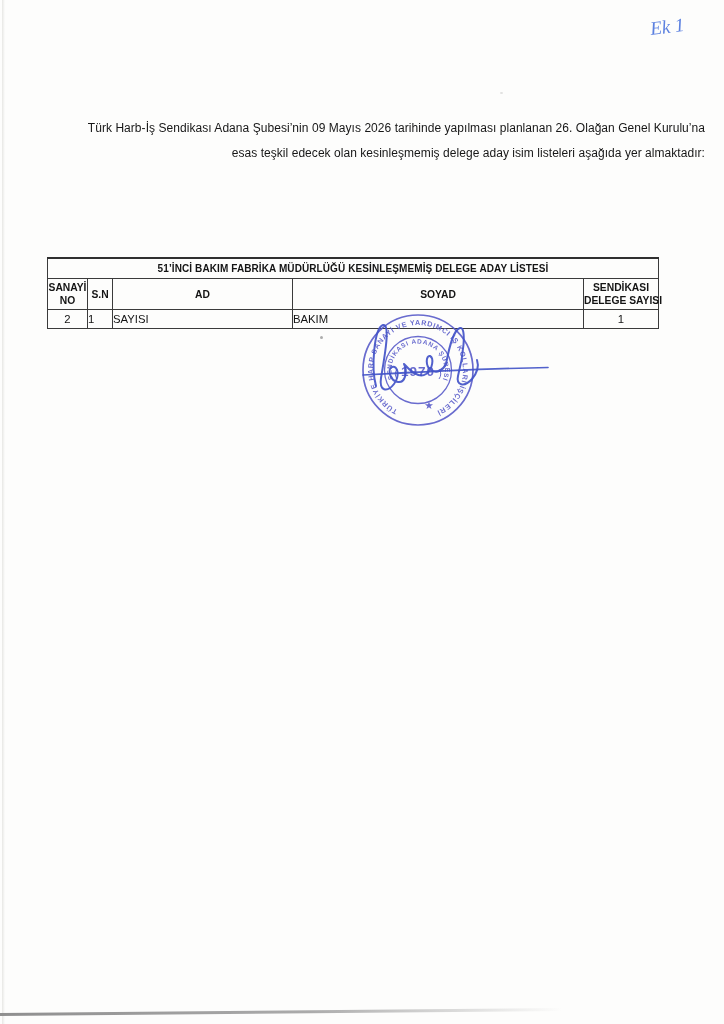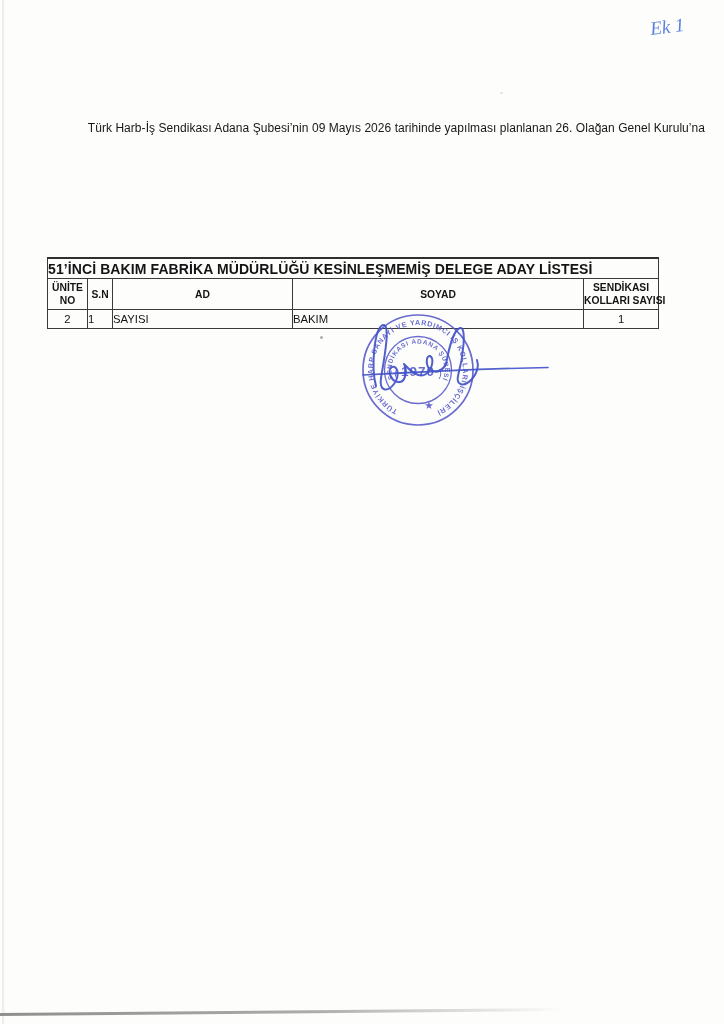--- a/index.html
+++ b/index.html
@@ -43,22 +43,22 @@
   table.delegates{
     position:absolute;left:47px;top:257px;width:611px;
     border-collapse:collapse;table-layout:fixed;
     color:#141414;
   }
   table.delegates td,table.delegates th{
     border:1px solid #3b3b3b;
     padding:0;margin:0;overflow:visible;
   }
   tr.title-row td{
-    height:19px;text-align:left;vertical-align:middle;
-    font-weight:bold;font-size:14px;letter-spacing:.1px;
+    height:19px;text-align:center;vertical-align:middle;
+    font-weight:bold;font-size:10px;letter-spacing:.1px;
     border-top:2px solid #303030;
   }
   tr.header-row th{
     height:30px;text-align:center;vertical-align:middle;
     font-weight:bold;font-size:10.3px;line-height:13px;
   }
   .hdr-line{display:block;white-space:nowrap;}
   tr.data-row td{
     height:18px;font-size:11.3px;vertical-align:middle;
   }
@@ -74,51 +74,52 @@
 <body>
 
 <div class="page">
 
   <svg class="ek-svg" width="86" height="48" viewBox="0 0 86 48">
     <text x="14" y="30" transform="rotate(-7 40 24)" font-family="Liberation Serif, serif" font-style="italic" font-size="19" fill="#4a73dd" opacity="0.9">Ek 1</text>
   </svg>
 
   <div class="intro">
     <div class="line">Türk Harb-İş Sendikası Adana Şubesi’nin 09 Mayıs 2026 tarihinde yapılması planlanan 26. Olağan Genel Kurulu’na</div>
+    <div class="line">esas teşkil edecek olan kesinleşmemiş delege aday isim listeleri aşağıda yer almaktadır:</div>
   </div>
 
   <table class="delegates">
     <colgroup>
       <col style="width:40px">
         <col style="width:25px">
         <col style="width:180px">
       <col style="width:291px">
         <col style="width:75px">
     </colgroup>
     <tbody>
       <tr class="title-row">
         <td colspan="5">51’İNCİ BAKIM FABRİKA MÜDÜRLÜĞÜ KESİNLEŞMEMİŞ DELEGE ADAY LİSTESİ</td>
       </tr>
       <tr class="header-row">
         <th>
-          <span class="hdr-line">ÜNİTE</span>
+          <span class="hdr-line">SANAYİ</span>
           <span class="hdr-line">NO</span>
         </th>
         <th>
           <span class="hdr-line">S.N</span>
         </th>
         <th>
           <span class="hdr-line">AD</span>
         </th>
         <th>
           <span class="hdr-line">SOYAD</span>
         </th>
         <th>
           <span class="hdr-line">SENDİKASI</span>
-          <span class="hdr-line">KOLLARI SAYISI</span>
+          <span class="hdr-line">DELEGE SAYISI</span>
         </th>
       </tr>
       <tr class="data-row">
         <td class="c">2</td>
         <td class="l">1</td>
         <td class="l">SAYISI</td>
         <td class="l">BAKIM</td>
         <td class="c">1</td>
       </tr>
     </tbody>

